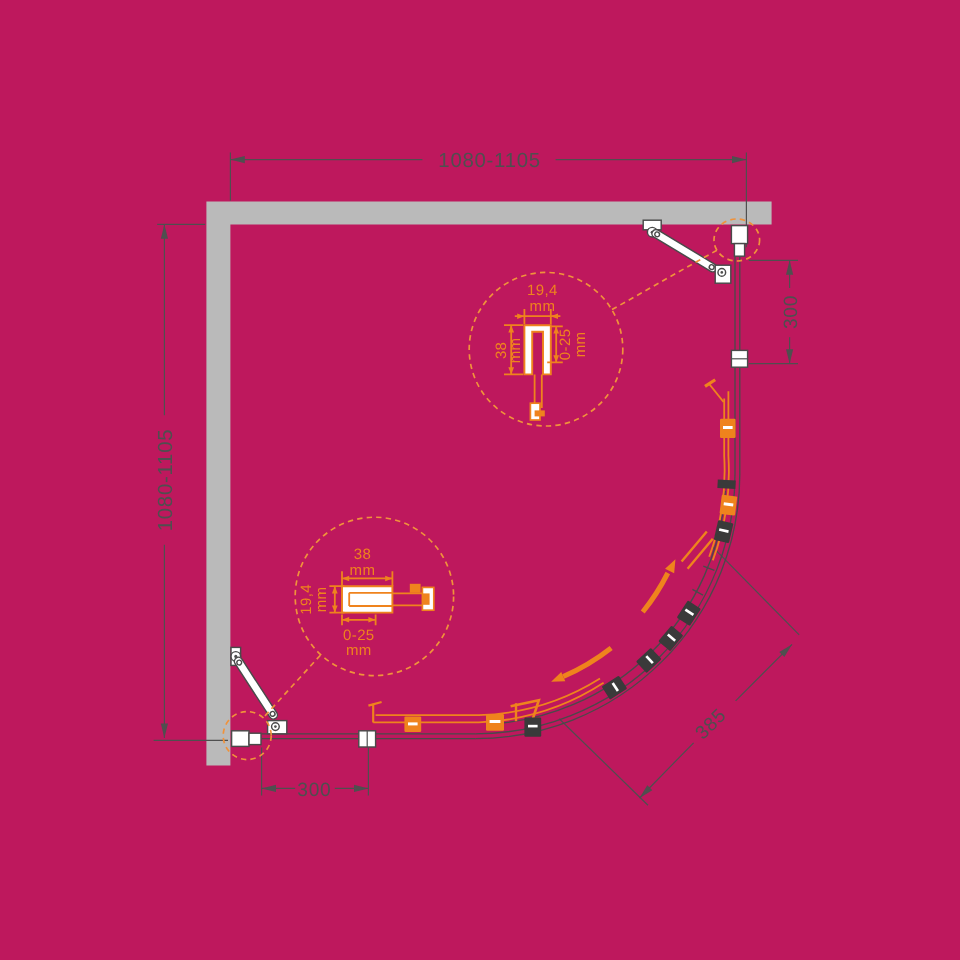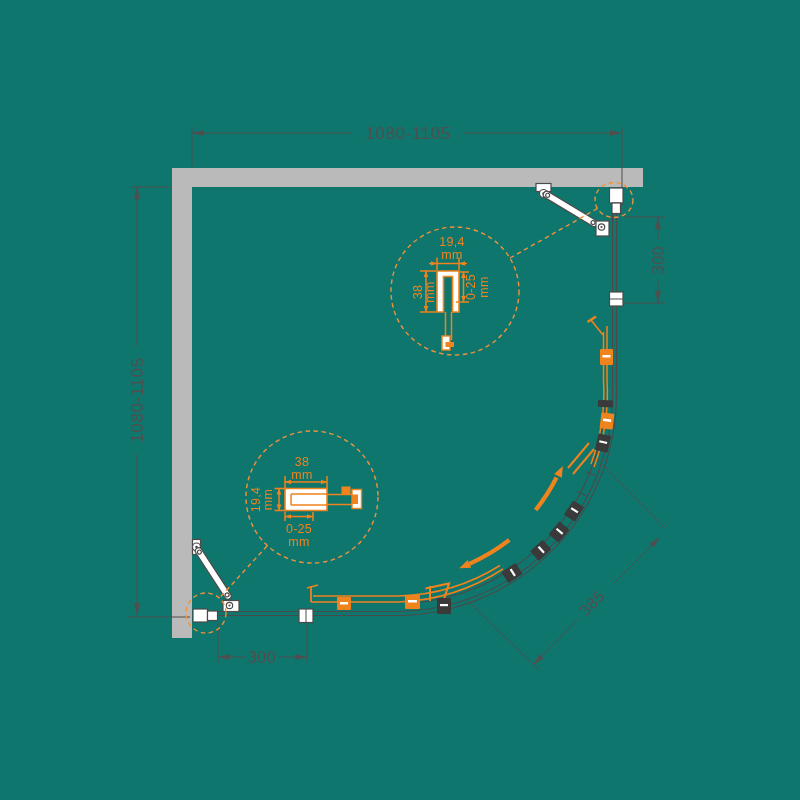--- a/index.html
+++ b/index.html
@@ -1,16 +1,16 @@
 <!DOCTYPE html>
 <html><head>
 <meta charset="utf-8">
 <style>
   html,body{margin:0;padding:0;background:#ffffff;}
-  .stage{width:800px;height:800px;background:#0f766e;position:relative;overflow:hidden;}
+  .stage{width:800px;height:800px;background:#be185d;position:relative;overflow:hidden;}
   svg{display:block;}
   text{font-family:"Liberation Sans", sans-serif;}
   .dimtxt{fill:#4f4f4f;font-size:17px;letter-spacing:.6px;}
   .dimtxt-s{fill:#4f4f4f;font-size:16px;letter-spacing:.6px;}
   .calltxt{fill:#EF831D;font-size:12.5px;letter-spacing:.3px;}
   .dline{stroke:#4f4f4f;stroke-width:1;fill:none;}
   .darrow{fill:#4f4f4f;stroke:none;}
   .steel{stroke:#4a4a4a;stroke-width:1.2;fill:#ffffff;}
   .glass{stroke:#4a4a4a;stroke-width:1.1;fill:none;}
   .oline{stroke:#EF831D;stroke-width:1.5;fill:none;}

